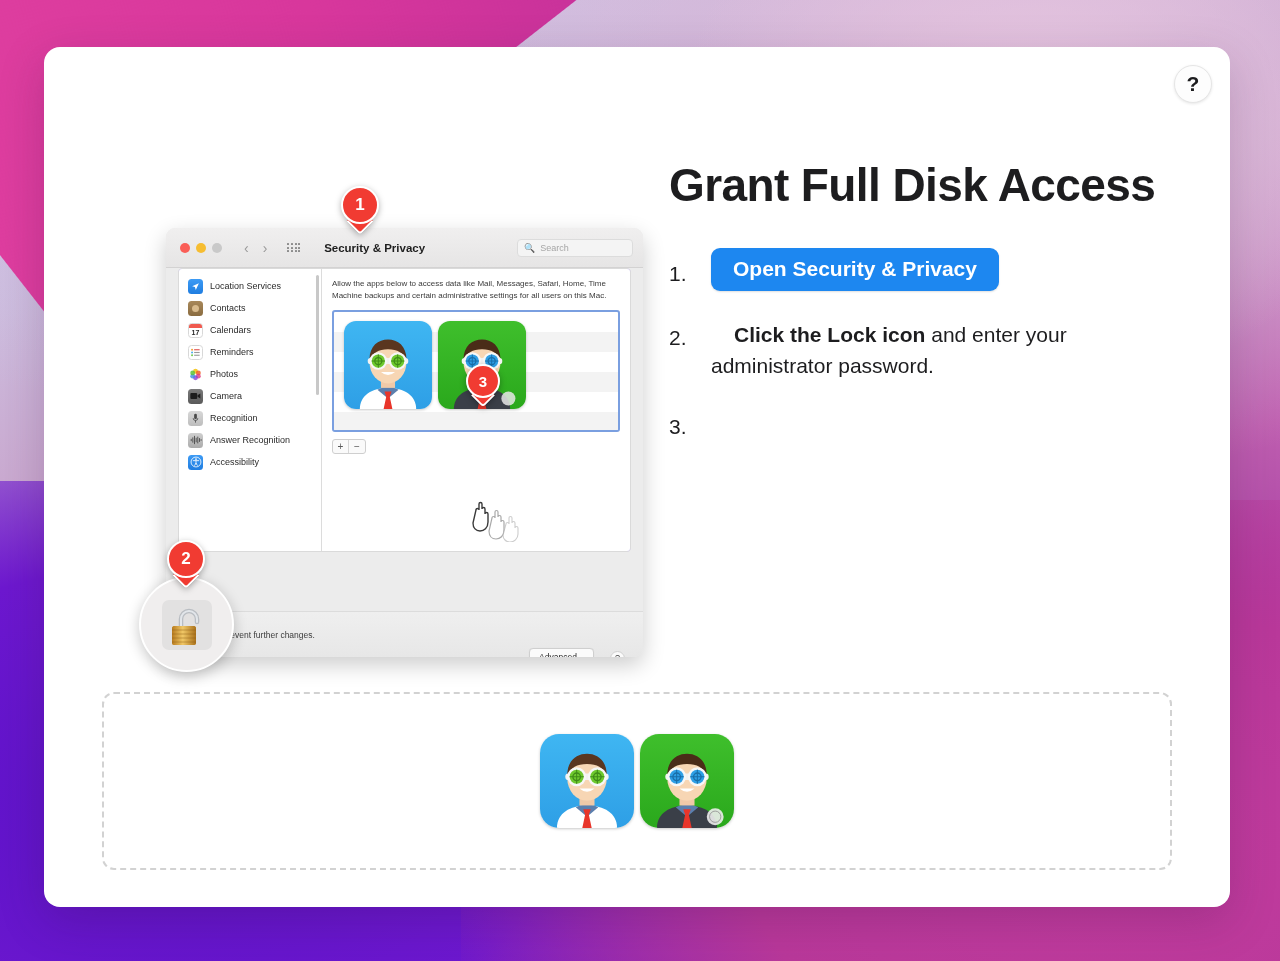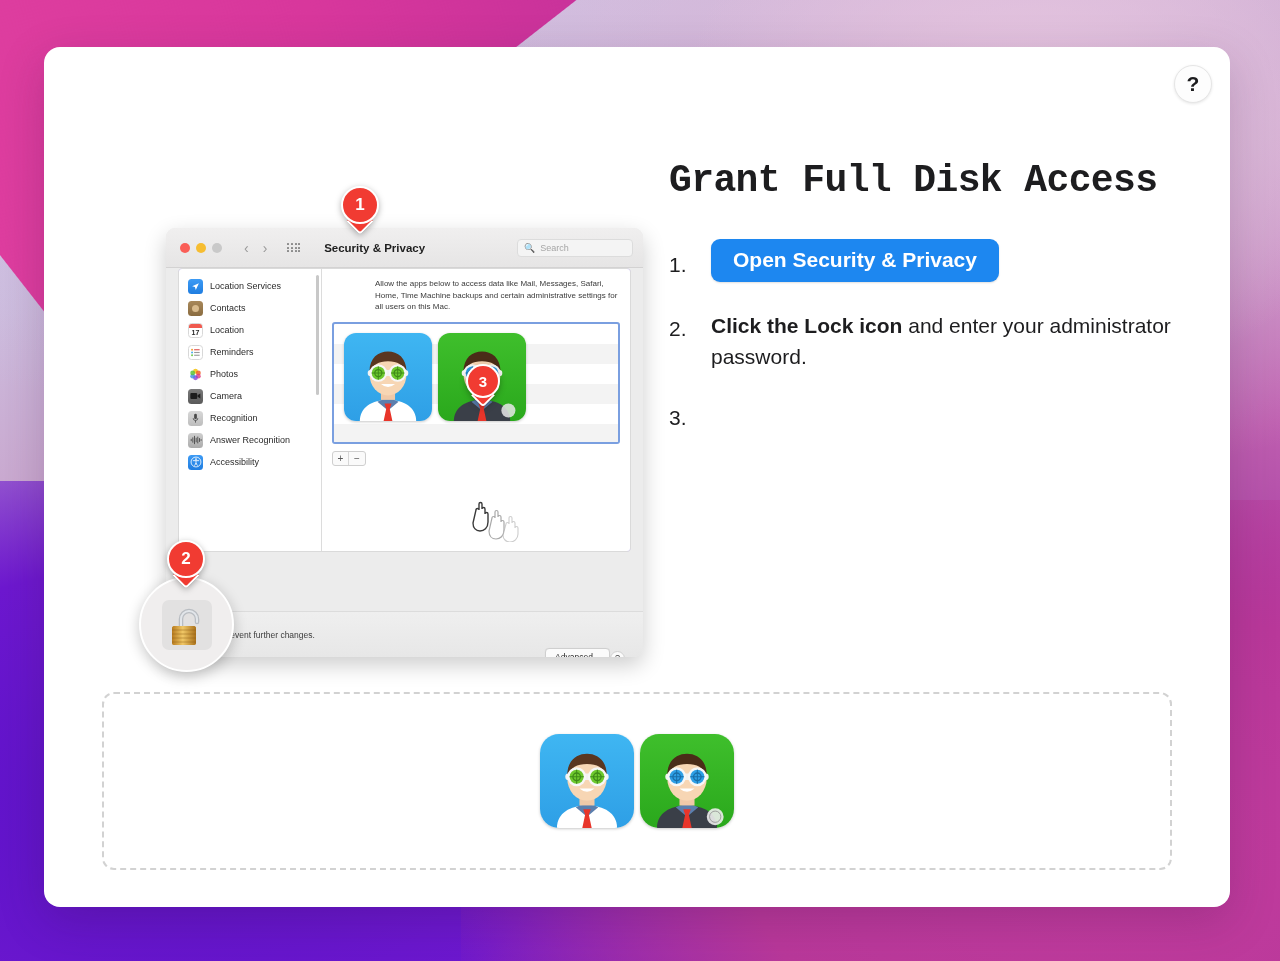--- a/index.html
+++ b/index.html
@@ -56,36 +56,36 @@
     border: 1px solid #e6e6e6;
     box-shadow: 0 1px 3px rgba(0,0,0,0.10);
     display: flex; align-items: center; justify-content: center;
     font-size: 21px; font-weight: 700; color: #1d1d1f;
     cursor: pointer; z-index: 40;
   }
 
   
   .copy { position: absolute; left: 625px; top: 113px; width: 530px; }
   .copy h1 {
-    font-size: 38px; font-weight: 700; letter-spacing: -0.6px;
-    color: #1d1d1f; line-height: 1.12; font-family: Liberation Mono, monospace;
+    font-size: 46px; font-weight: 700; letter-spacing: -0.6px;
+    color: #1d1d1f; line-height: 1.12;
   }
   .copy .sub {
     margin-top: 20px; font-size: 22px; line-height: 1.52;
     color: #2b2b2e; max-width: 470px;
   }
   .steps { margin-top: 36px; }
   .step { display: flex; margin-bottom: 26px; }
   .step-num {
     width: 42px; flex: 0 0 42px;
     font-size: 21px; color: #1d1d1f; line-height: 1.5;
     padding-top: 3px;
   }
   .step-body { font-size: 21px; line-height: 1.5; color: #1d1d1f; max-width: 462px; }
-  .step-body b { font-weight: 700; }
+  .step-body b { font-weight: 700; margin-left: 23px; }
   .open-btn {
     display: inline-block;
     background: #1d87f0;
     color: #ffffff;
     font-size: 21px; font-weight: 700;
     padding: 9px 22px 11px;
     border-radius: 9px;
     border: none;
     cursor: pointer;
     box-shadow: 0 1px 2px rgba(0,0,0,0.13);
@@ -160,21 +160,21 @@
   .side-ico { width: 15px; height: 15px; border-radius: 3.5px; flex: 0 0 15px;
               display: flex; align-items: center; justify-content: center;
               font-size: 9px; color: #fff; overflow: hidden; position: relative; }
   .side-label { font-size: 9px; color: #2a2a2a; white-space: nowrap; }
   .side-scroll {
     position: absolute; right: 2px; top: 6px; width: 3px; height: 120px;
     background: #c8c8c8; border-radius: 2px;
   }
 
   .rightpane { flex: 1; padding: 9px 10px 0; position: relative; background:#fff; }
-  .pane-desc { font-size: 8px; line-height: 1.45; color: #3a3a3a; margin-left: 43px; }
+  .pane-desc { font-size: 8px; line-height: 1.45; color: #3a3a3a; }
   .applist {
     margin-top: 9px; height: 122px;
     border: 2px solid #7a9fe0; border-radius: 3px;
     background: #ffffff;
     position: relative; overflow: hidden;
   }
   .applist .stripe { position: absolute; left:0; right:0; height: 20px; background: #f3f3f3; }
   .applist-inner { position: relative; display: flex; gap: 6px; padding: 9px 10px; }
   .plusminus {
     margin-top: 7px; display: inline-flex;
@@ -187,21 +187,21 @@
   }
   .plusminus span:first-child { border-right: 1px solid #d7d7d7; }
 
   .prefs-footer {
     position: absolute; left: 0; right: 0; bottom: 0; height: 46px;
     display: flex; align-items: center; padding: 0 18px;
     border-top: 1px solid #dcdcdc;
     background: linear-gradient(180deg,#efefef 0%, #e7e7e7 100%);
   }
   .footer-text { font-size: 8.5px; color: #3d3d3d; }
-  .footer-right { margin-left: auto; display: flex; align-items: flex-end; gap: 0; margin-top: 44px; }
+  .footer-right { margin-left: auto; display: flex; align-items: flex-end; gap: 16px; margin-top: 44px; }
   .adv-btn {
     background: #fbfbfb; border: 1px solid #cfcfcf; border-radius: 4px;
     font-size: 8.5px; padding: 3px 9px; color: #252525; cursor: pointer;
     box-shadow: 0 0.5px 1px rgba(0,0,0,0.08);
     font-family: "Liberation Sans", sans-serif;
   }
   .qmark-btn {
     width: 15px; height: 15px; border-radius: 50%;
     background: #fbfbfb; border: 1px solid #cfcfcf;
     display: flex; align-items: center; justify-content: center;
@@ -360,21 +360,21 @@
             <span style="width:7px;height:7px;border-radius:50%;background:#d9bb8d;display:block;"></span>
           </span>
           <span class="side-label">Contacts</span>
         </div>
 
         <div class="side-item">
           <span class="side-ico" style="background:#ffffff;border:0.5px solid #d8d8d8;flex-direction:column;">
             <span style="height:4px;width:100%;background:#f05a4f;"></span>
             <span style="flex:1;width:100%;display:flex;align-items:center;justify-content:center;color:#2a2a2a;font-size:7px;font-weight:700;">17</span>
           </span>
-          <span class="side-label">Location</span>
+          <span class="side-label">Calendars</span>
         </div>
 
         <div class="side-item">
           <span class="side-ico" style="background:#ffffff;border:0.5px solid #d8d8d8;">
             <svg width="11" height="11" viewBox="0 0 16 16">
               <circle cx="3" cy="4" r="1.4" fill="#f0a030"></circle>
                 <rect x="6" y="3.2" width="8" height="1.6" fill="#e05050"></rect>
               <circle cx="3" cy="8" r="1.4" fill="#4aa8e8"></circle>
                 <rect x="6" y="7.2" width="8" height="1.6" fill="#999"></rect>
               <circle cx="3" cy="12" r="1.4" fill="#6ec94a"></circle>

